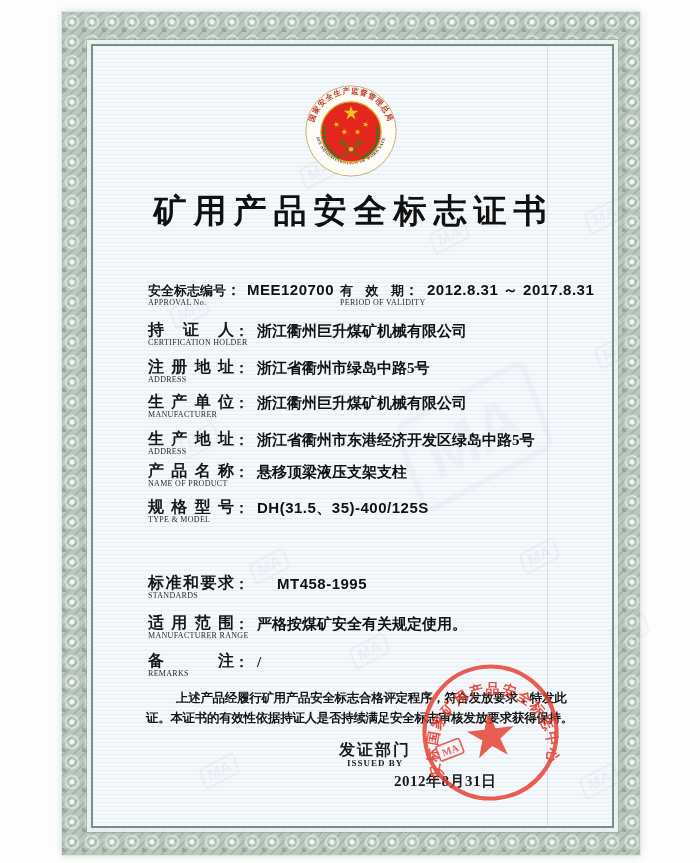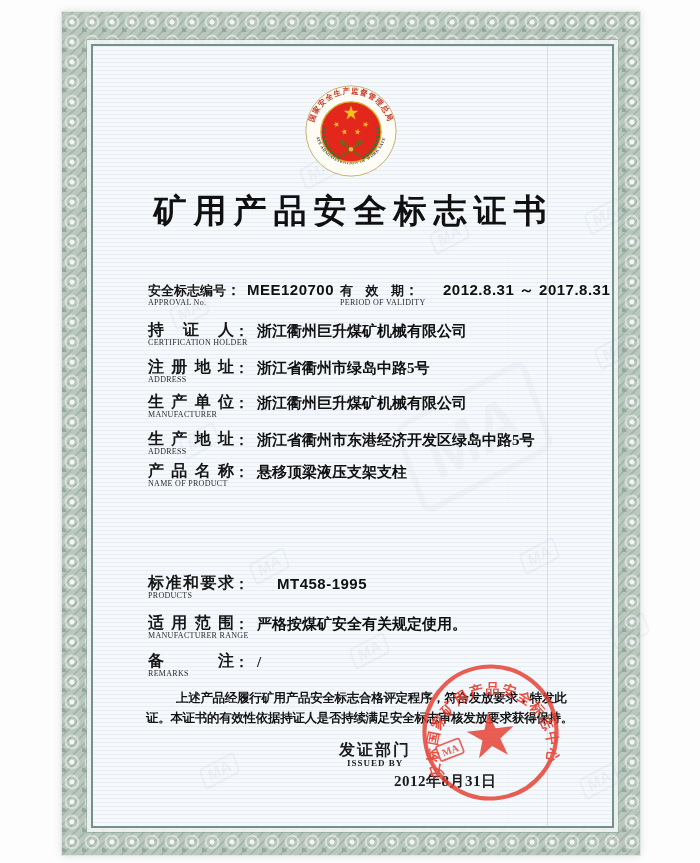--- a/index.html
+++ b/index.html
@@ -104,21 +104,21 @@
 
   <div class="title">矿用产品安全标志证书</div>
 
   <div class="row" style="top:281px">
     <span class="cn-label small">安全标志编号</span><span class="colon">：</span>
     <span class="val num" style="margin-left:2px">MEE120700</span>
     <span class="en-cap" style="left:0;top:17px">APPROVAL No.</span>
   </div>
   <div class="row" style="left:340px;top:281px">
     <span class="cn-label validity">有效期</span><span class="colon">：</span>
-    <span class="val num" style="margin-left:20px">2012.8.31 ～ 2017.8.31</span>
+    <span class="val num" style="margin-left:4px">2012.8.31 ～ 2017.8.31</span>
     <span class="en-cap" style="left:0;top:17px">PERIOD OF VALIDITY</span>
   </div>
 
   <div class="row" style="top:320px">
     <span class="cn-label">持证人</span><span class="colon">：</span>
     <span class="val" style="margin-left:4px">浙江衢州巨升煤矿机械有限公司</span>
     <span class="en-cap" style="left:0;top:18px">CERTIFICATION HOLDER</span>
   </div>
   <div class="row" style="top:357px">
     <span class="cn-label">注册地址</span><span class="colon">：</span>
@@ -133,24 +133,29 @@
   <div class="row" style="top:429px">
     <span class="cn-label">生产地址</span><span class="colon">：</span>
     <span class="val" style="margin-left:4px">浙江省衢州市东港经济开发区绿岛中路5号</span>
     <span class="en-cap" style="left:0;top:18px">ADDRESS</span>
   </div>
   <div class="row" style="top:461px">
     <span class="cn-label">产品名称</span><span class="colon">：</span>
     <span class="val" style="margin-left:4px">悬移顶梁液压支架支柱</span>
     <span class="en-cap" style="left:0;top:18px">NAME OF PRODUCT</span>
   </div>
+  <div class="row" style="top:497px">
+    <span class="cn-label">规格型号</span><span class="colon">：</span>
+    <span class="val num" style="margin-left:4px">DH(31.5、35)-400/125S</span>
+    <span class="en-cap" style="left:0;top:18px">TYPE &amp; MODEL</span>
+  </div>
   <div class="row" style="top:573px">
     <span class="cn-label">标准和要求</span><span class="colon">：</span>
     <span class="val num" style="margin-left:24px">MT458-1995</span>
-    <span class="en-cap" style="left:0;top:18px">PRODUCTS</span>
+    <span class="en-cap" style="left:0;top:18px">STANDARDS</span>
   </div>
   <div class="row" style="top:613px">
     <span class="cn-label">适用范围</span><span class="colon">：</span>
     <span class="val" style="margin-left:4px">严格按煤矿安全有关规定使用。</span>
     <span class="en-cap" style="left:0;top:18px">MANUFACTURER RANGE</span>
   </div>
   <div class="row" style="top:651px">
     <span class="cn-label">备注</span><span class="colon">：</span>
     <span class="val" style="margin-left:4px">/</span>
     <span class="en-cap" style="left:0;top:18px">REMARKS</span>

